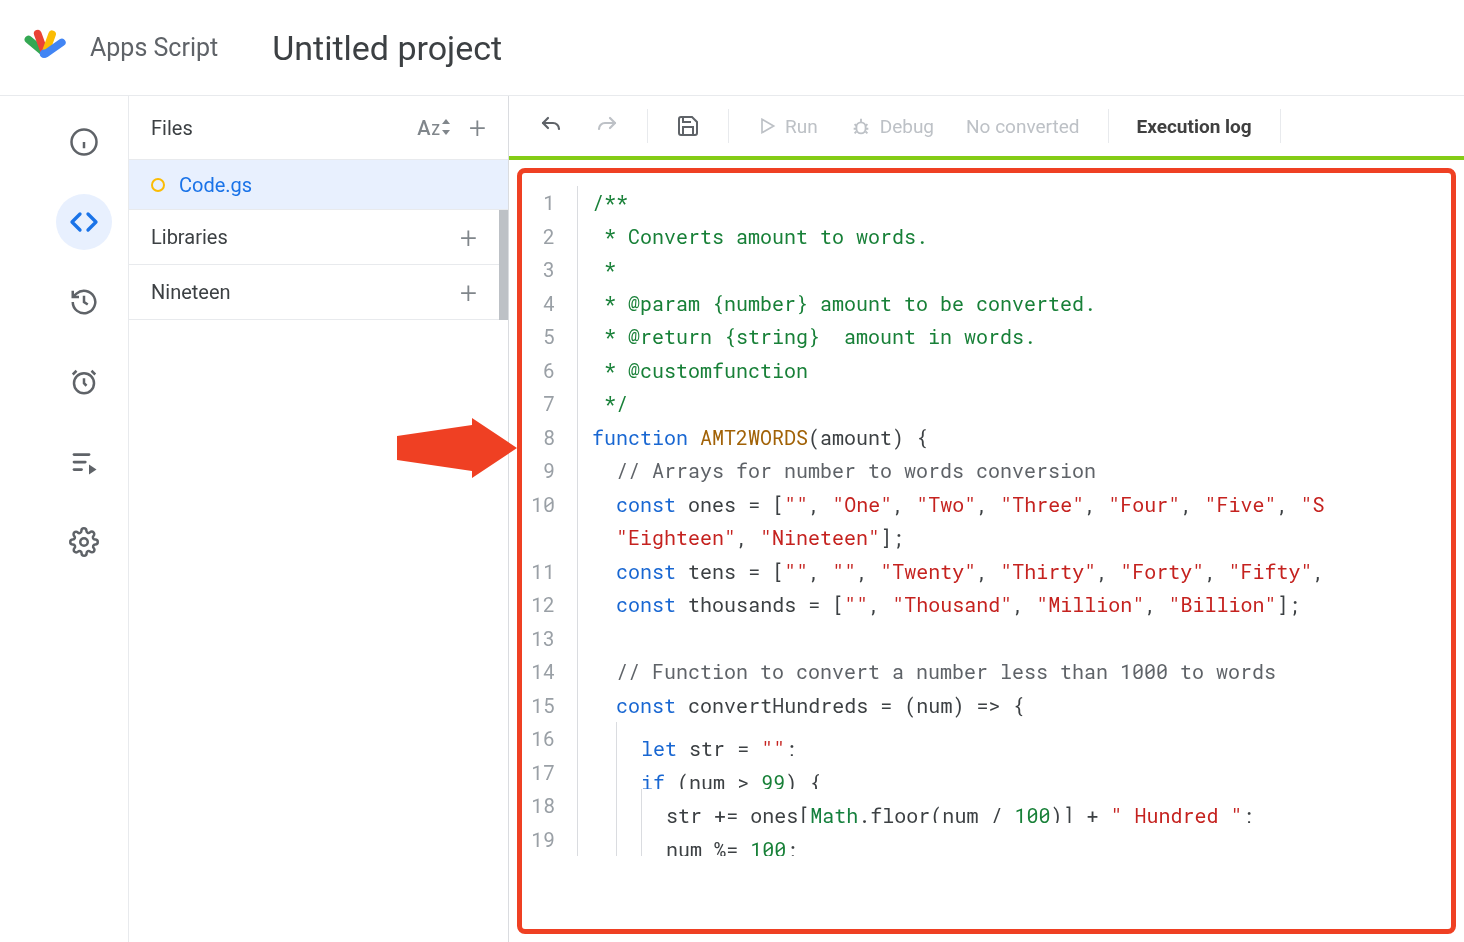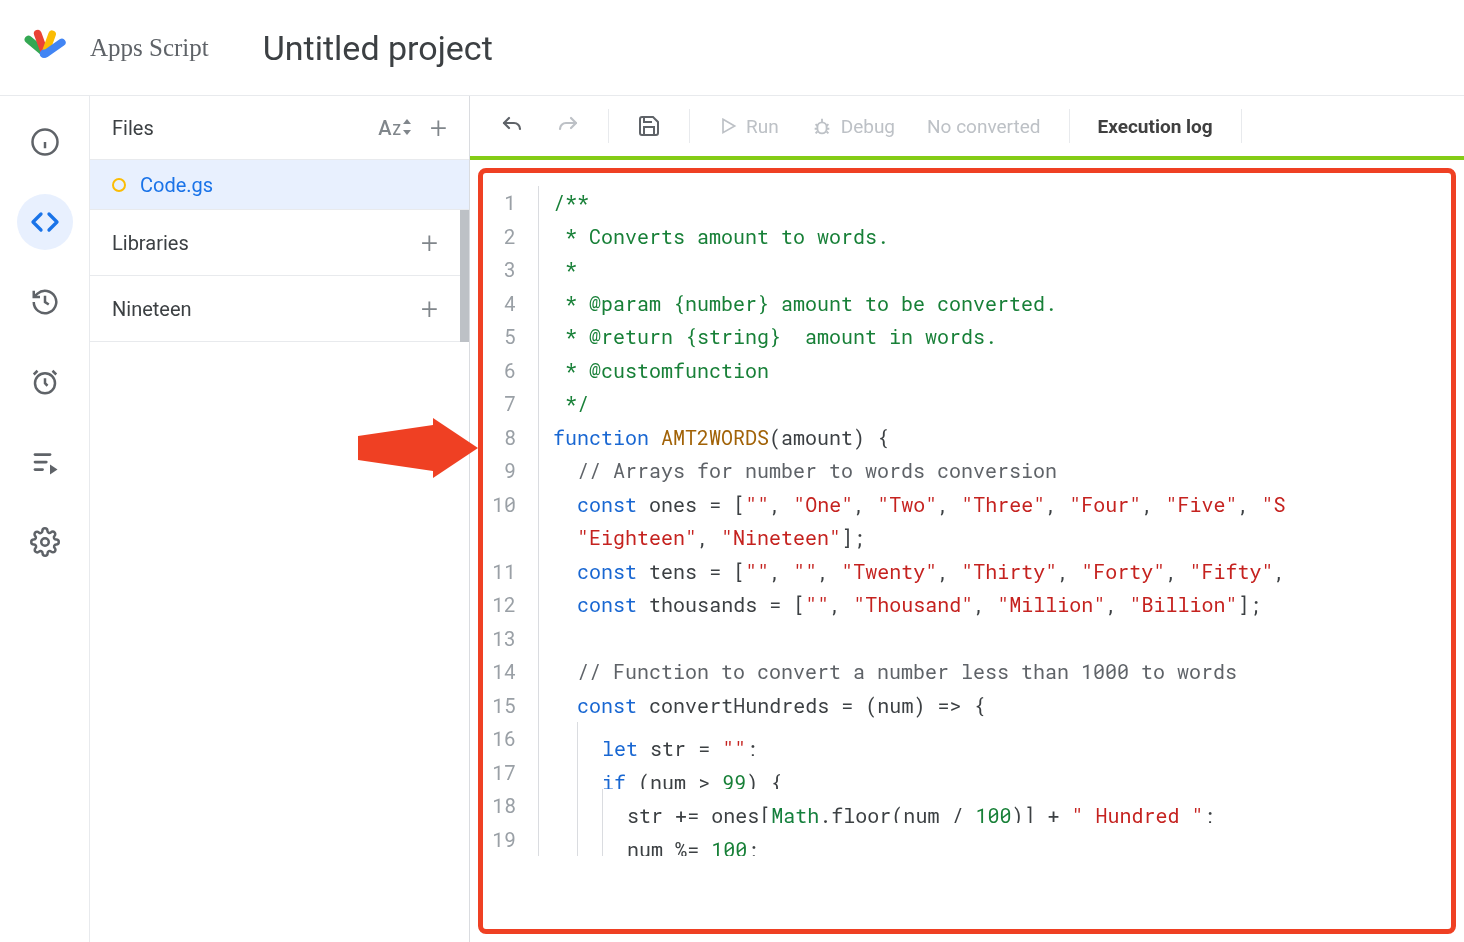--- a/index.html
+++ b/index.html
@@ -22,31 +22,31 @@
   }
   .logo {
     width: 48px; height: 48px;
     display: flex; align-items: center; justify-content: center;
   }
   .app-name {
     font-size: 25px;
     color: #5f6368;
     font-weight: 400;
     margin-right: 32px;
-    font-family: Liberation Serif, serif;
   }
   .project-title {
     font-size: 34px;
     color: #3c4043;
     font-weight: 400;
   }
   
   .main {
     display: flex;
     height: calc(100% - 96px);
+    margin-left: 39px;
   }
   
   .rail {
     width: 90px;
     display: flex;
     flex-direction: column;
     align-items: center;
     padding-top: 18px;
     gap: 24px;
     border-right: 1px solid #e8eaed;
@@ -68,21 +68,21 @@
     border-right: 1px solid #dadce0;
     display: flex;
     flex-direction: column;
     background: #fff;
   }
   .panel-row {
     display: flex;
     align-items: center;
     justify-content: space-between;
     padding: 0 22px;
-    height: 66px;
+    height: 55px;
     border-bottom: 1px solid #e8eaed;
     font-size: 20px;
     color: #3c4043;
   }
   .panel-row.header-row {
     height: 64px;
   }
   .panel-row .actions {
     display: flex;
     gap: 18px;

